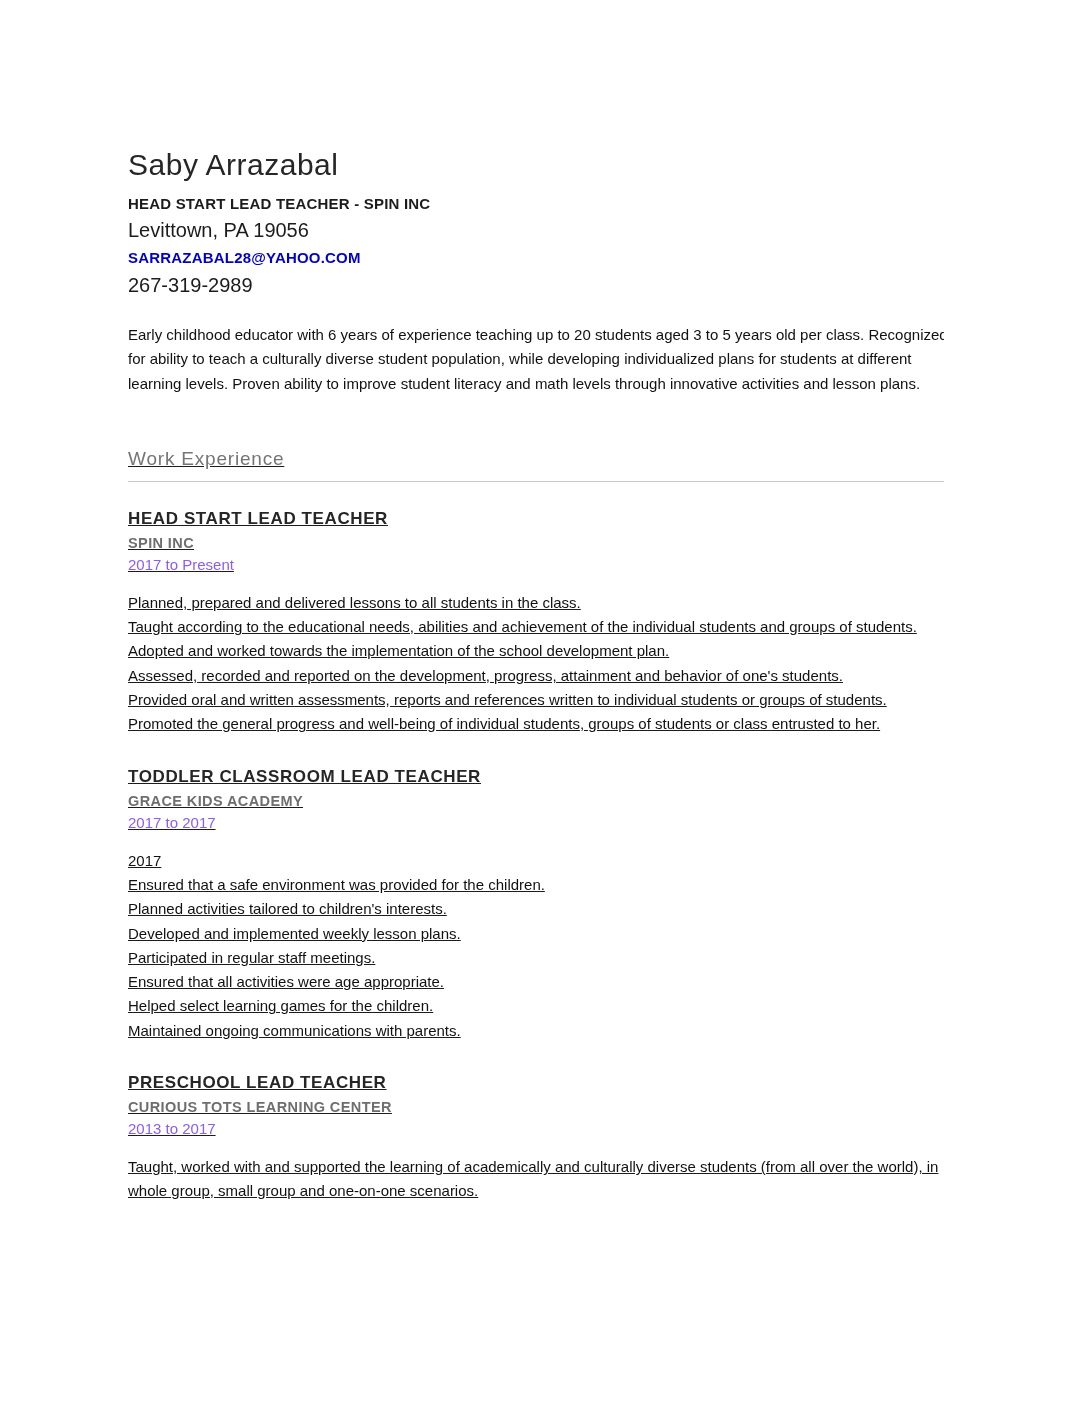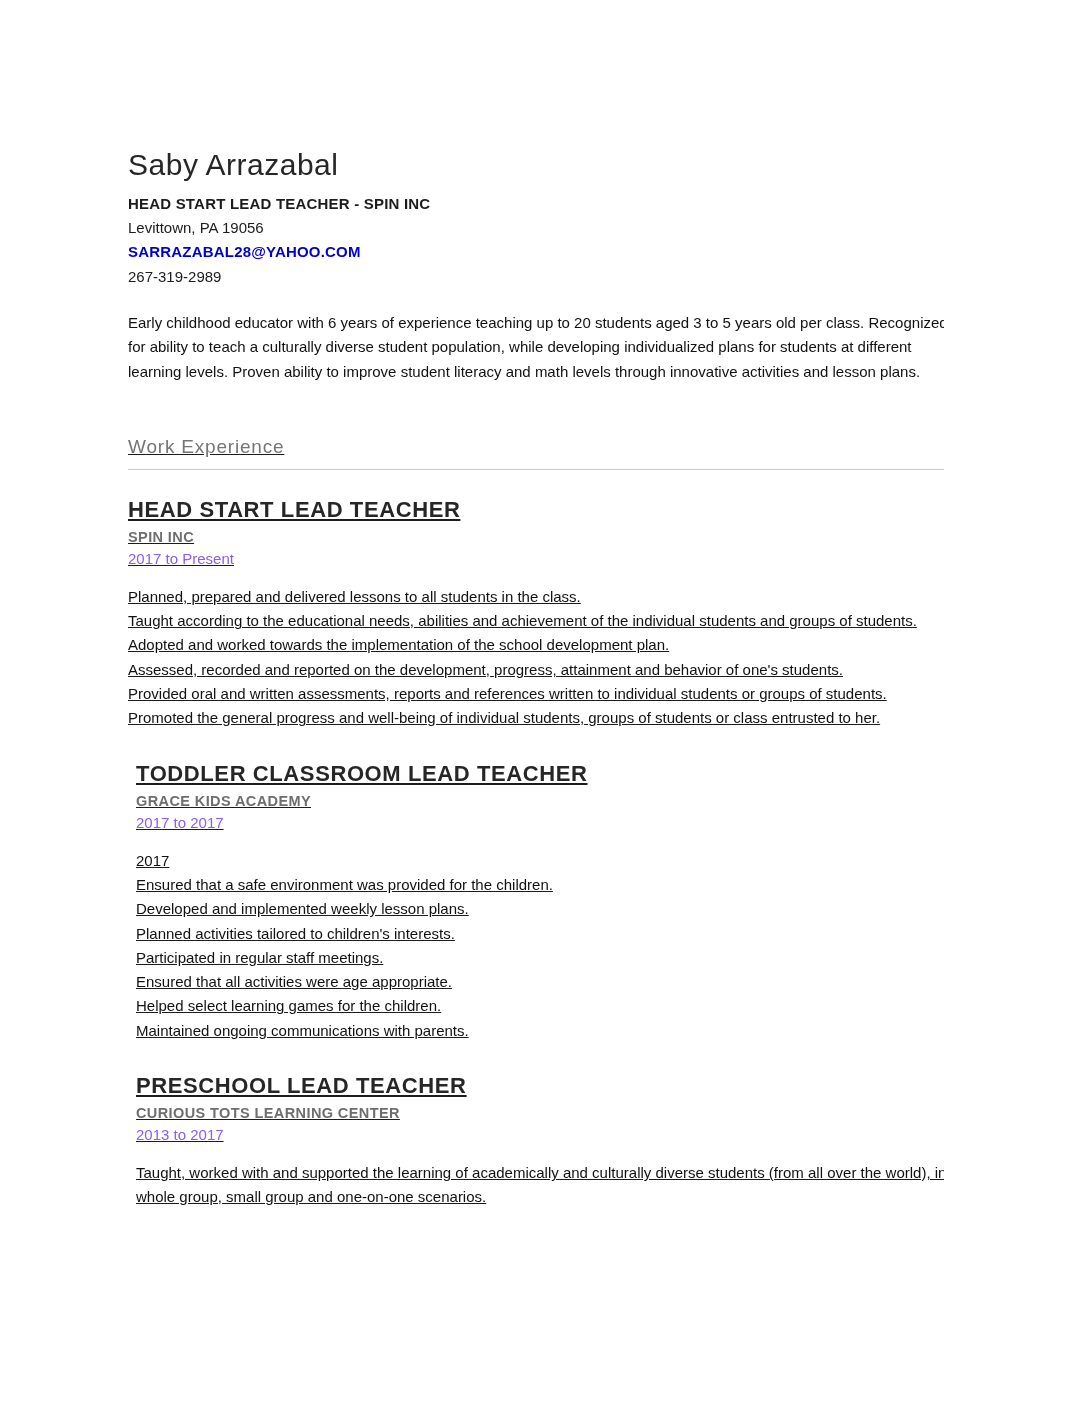--- a/index.html
+++ b/index.html
@@ -31,21 +31,21 @@
   }
   .headline {
     margin-top: 14px;
     font-size: 15px;
     font-weight: 700;
     color: #1c1c1c;
     letter-spacing: 0.2px;
   }
   .contact-line {
     margin-top: 7px;
-    font-size: 15px;
+    font-size: 20px;
     color: #1c1c1c;
   }
   .email-link {
     display: inline-block;
     margin-top: 7px;
     font-size: 15px;
     font-weight: 700;
     color: #0000cc;
     text-decoration: none;
     letter-spacing: 0.2px;
@@ -69,24 +69,23 @@
   .section-rule {
     border: none;
     border-top: 1px solid #c9c9c9;
     margin-top: 11px;
   }
   .job {
     margin-top: 27px;
   }
   .job + .job {
     margin-top: 30px;
-    margin-left: 8px;
   }
   .job-title {
-    font-size: 22px;
+    font-size: 17px;
     font-weight: 700;
     color: #262626;
     letter-spacing: 0.6px;
   }
   .job-company {
     margin-top: 6px;
     font-size: 14.5px;
     font-weight: 700;
     color: #6e6e6e;
     letter-spacing: 0.4px;
@@ -141,22 +140,22 @@
         </div>
       </div>
 
       <div class="job">
         <div class="job-title">TODDLER CLASSROOM LEAD TEACHER</div>
         <div class="job-company">GRACE KIDS ACADEMY</div>
         <div class="job-dates">2017 to 2017</div>
         <div class="job-body">
           <div class="job-line">2017</div>
           <div class="job-line">Ensured that a safe environment was provided for the children.</div>
+          <div class="job-line">Planned activities tailored to children's interests.</div>
           <div class="job-line">Developed and implemented weekly lesson plans.</div>
-          <div class="job-line">Planned activities tailored to children's interests.</div>
           <div class="job-line">Participated in regular staff meetings.</div>
           <div class="job-line">Ensured that all activities were age appropriate.</div>
           <div class="job-line">Helped select learning games for the children.</div>
           <div class="job-line">Maintained ongoing communications with parents.</div>
         </div>
       </div>
 
       <div class="job">
         <div class="job-title">PRESCHOOL LEAD TEACHER</div>
         <div class="job-company">CURIOUS TOTS LEARNING CENTER</div>

